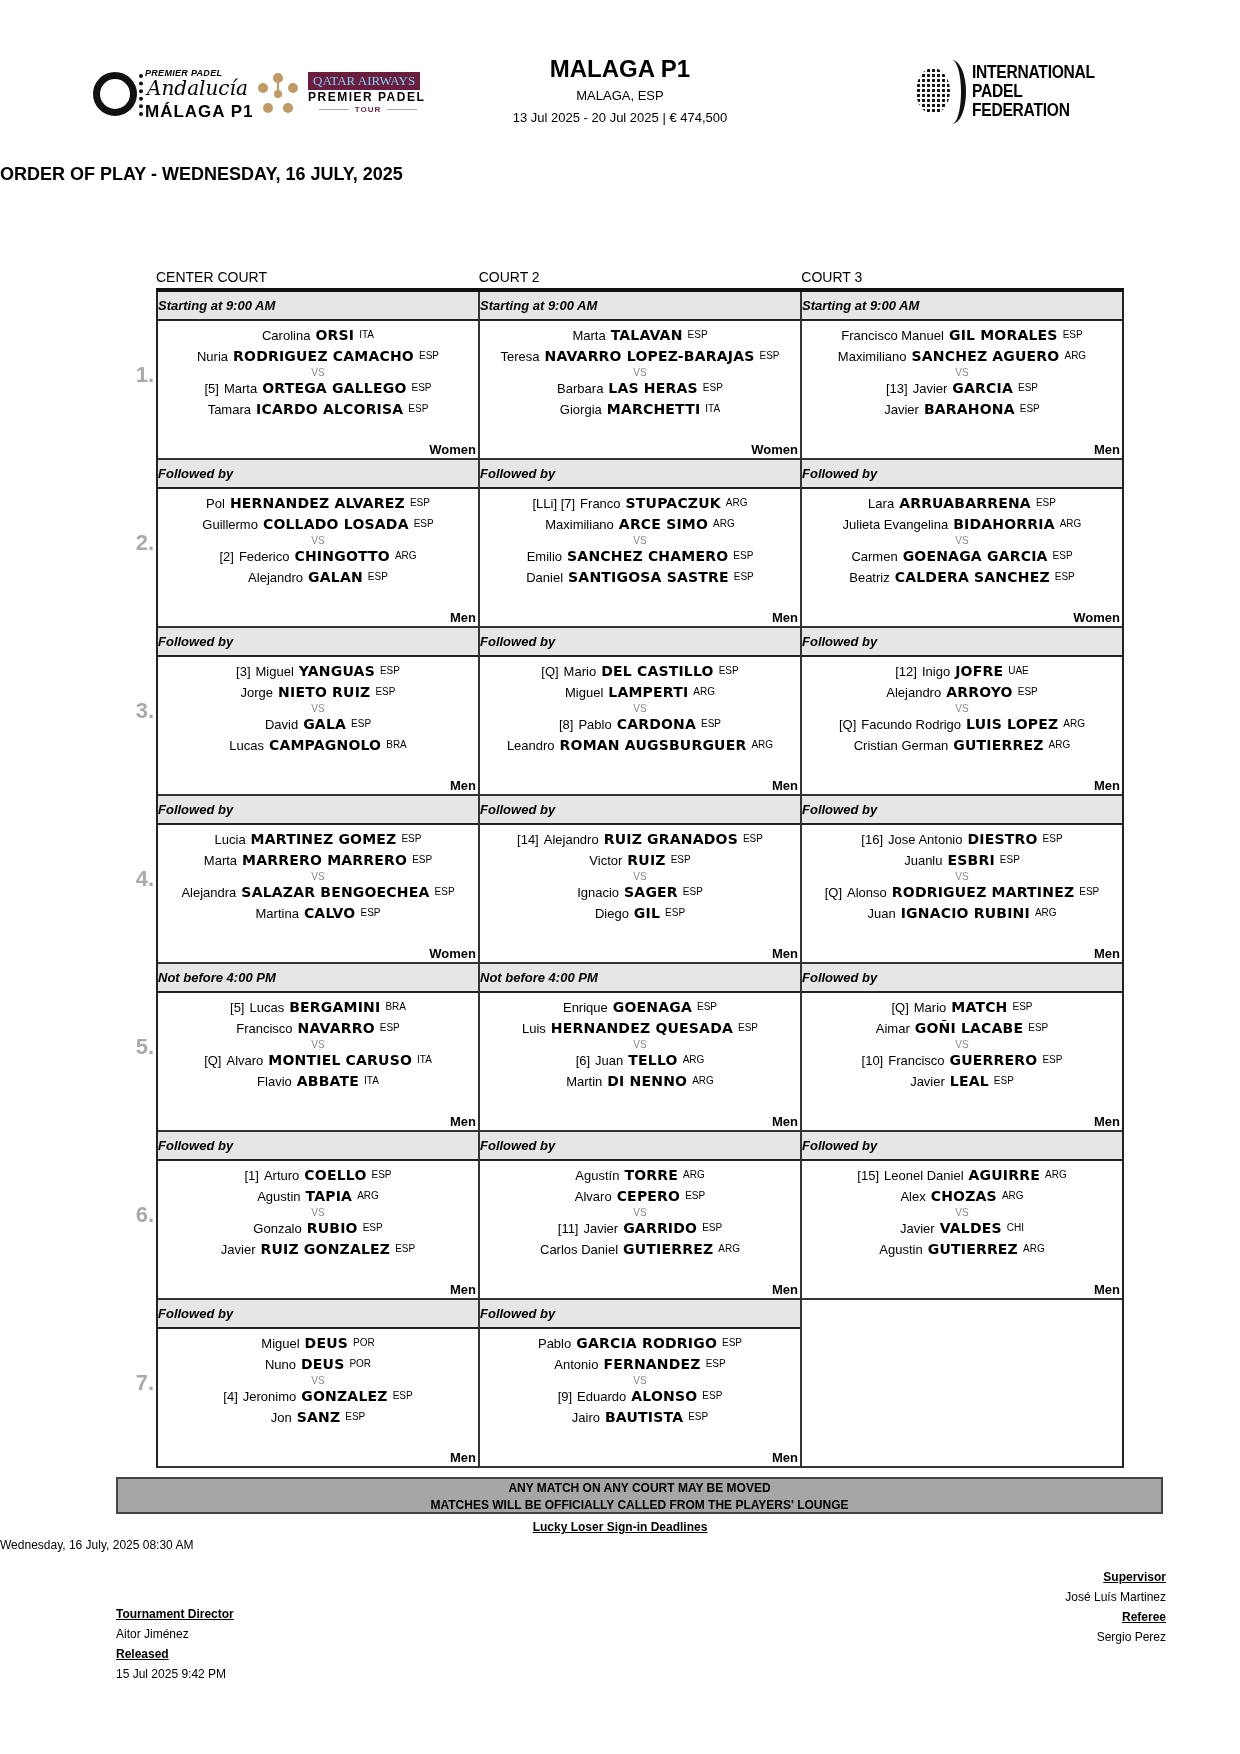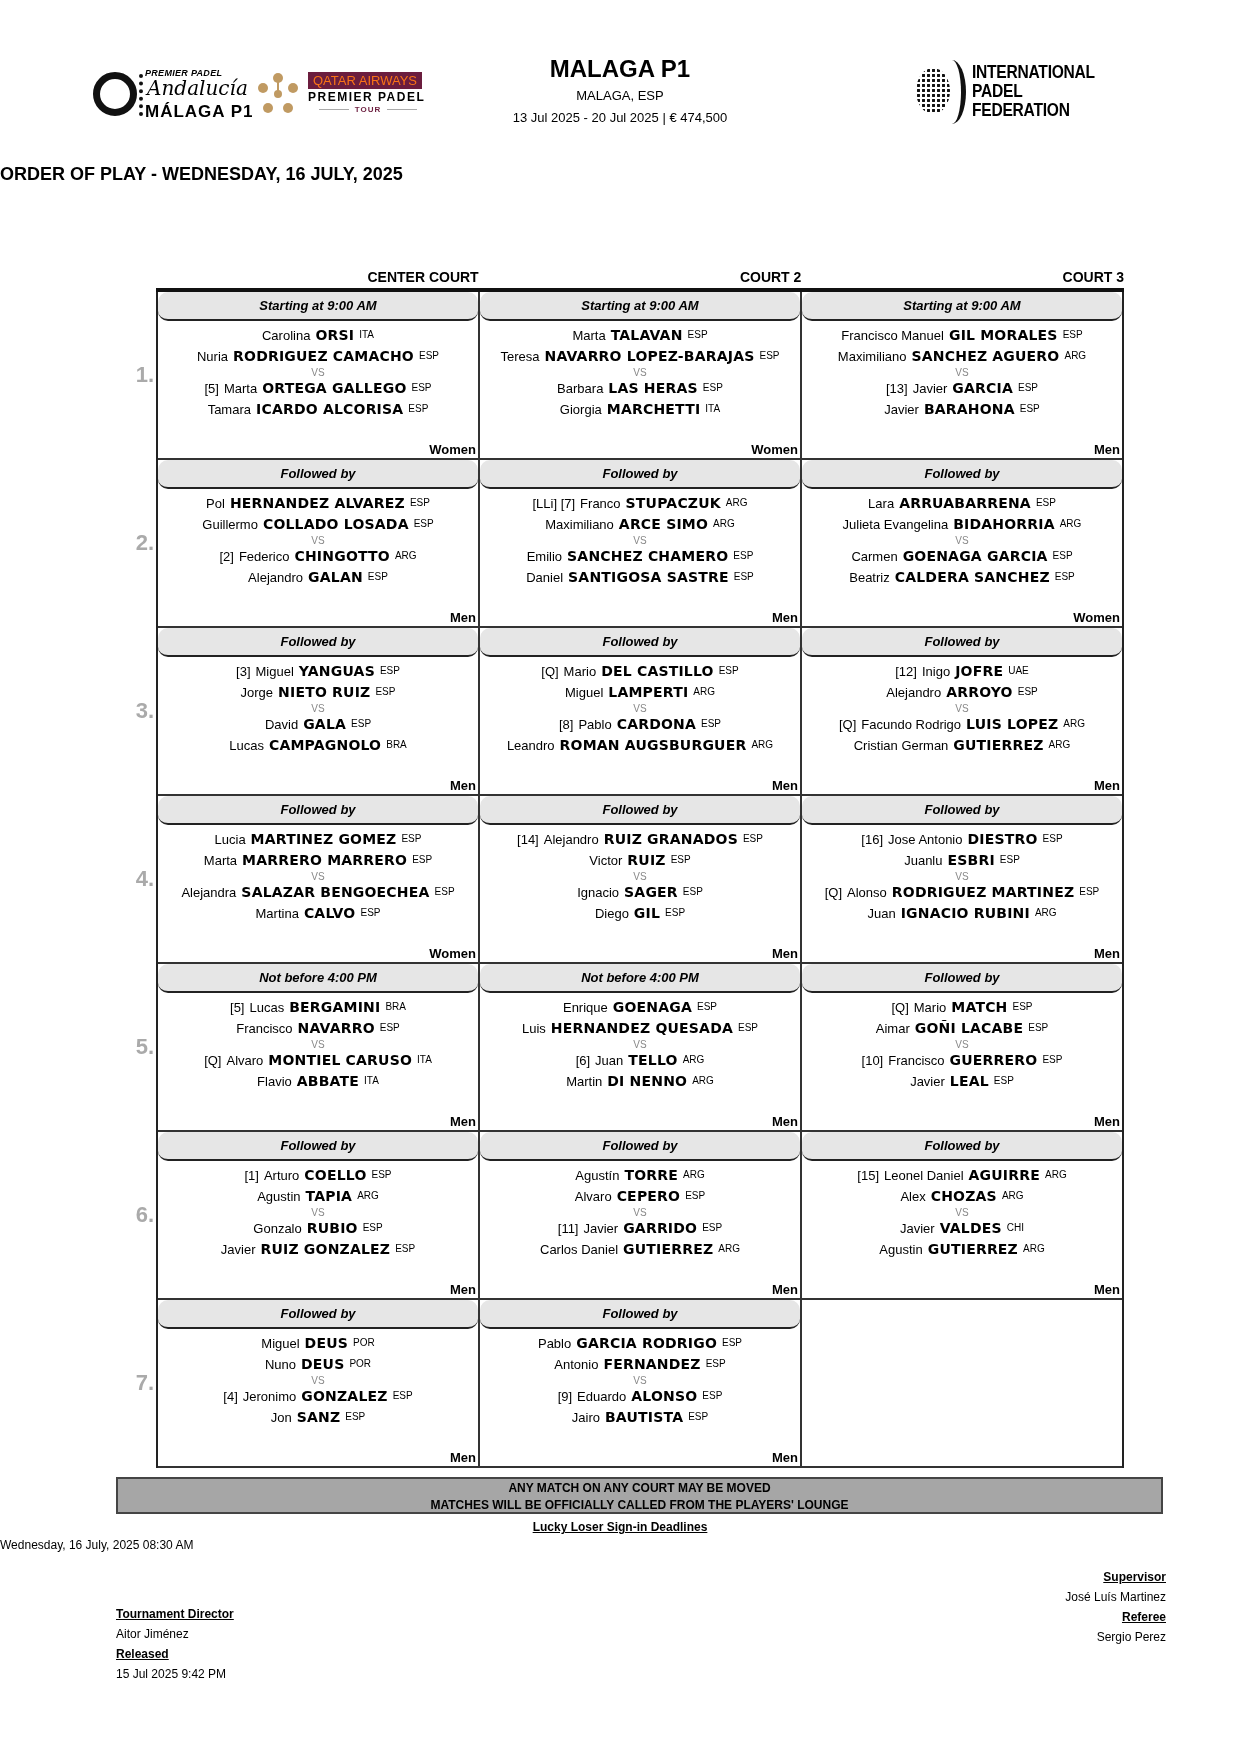--- a/index.html
+++ b/index.html
@@ -9,48 +9,48 @@
   
   .logo-andalucia { left: 93px; top: 68px; width: 148px; height: 56px; }
   .ring { position: absolute; left: 0; top: 4px; width: 44px; height: 44px; border-radius: 50%; border: 7px solid #111; box-sizing: border-box; }
   .ring-dots { position: absolute; left: 36px; top: 6px; width: 10px; height: 42px; border-right: 4px dotted #111; }
   .la-top { position: absolute; left: 52px; top: 0; font-size: 9px; font-weight: bold; font-style: italic; letter-spacing: 0.3px; white-space: nowrap; }
   .la-script { position: absolute; left: 54px; top: 8px; font-family: "DejaVu Serif", serif; font-style: italic; font-size: 20px; white-space: nowrap; }
   .la-bottom { position: absolute; left: 52px; top: 34px; font-size: 17px; font-weight: bold; letter-spacing: 1px; white-space: nowrap; }
 
   .logo-qatar { left: 256px; top: 70px; width: 170px; height: 52px; }
   .flower { position: absolute; left: 0; top: 2px; width: 44px; height: 44px; }
-  .qa-box { position: absolute; left: 52px; top: 2px; background: #6b1d3e; color: #f97316; font-family: Liberation Sans, sans-serif; font-size: 13px; padding: 1px 5px; white-space: nowrap; }
+  .qa-box { position: absolute; left: 52px; top: 2px; background: #6b1d3e; color: #7dd3fc; font-family: Liberation Serif, serif; font-size: 13px; padding: 1px 5px; white-space: nowrap; }
   .qa-ppt { position: absolute; left: 52px; top: 20px; font-size: 12px; font-weight: bold; letter-spacing: 1.5px; white-space: nowrap; }
   .qa-tour { position: absolute; left: 52px; top: 35px; width: 120px; text-align: center; font-size: 8px; font-weight: bold; color: #6b1d3e; letter-spacing: 1px; }
   .qa-tour::before, .qa-tour::after { content: ""; display: inline-block; width: 30px; border-top: 1px solid #aaa; vertical-align: middle; margin: 0 6px; }
 
   .title-block { left: 420px; top: 54px; width: 400px; text-align: center; }
   .t-title { font-size: 24px; font-weight: bold; line-height: 30px; }
   .t-loc { font-size: 13px; line-height: 20px; margin-top: 2px; }
   .t-dates { font-size: 13px; line-height: 20px; margin-top: 2px; }
 
   .logo-ipf { left: 912px; top: 58px; width: 180px; height: 68px; }
   .ipf-dots { position: absolute; left: 4px; top: 10px; width: 34px; height: 46px;
     background-image: radial-gradient(circle, #111 1.4px, transparent 1.6px); background-size: 5px 5px; border-radius: 50%; }
   .ipf-arc { position: absolute; left: 26px; top: 2px; width: 28px; height: 64px; border-right: 5px solid #111; border-radius: 0 50% 50% 0; box-sizing: border-box; }
   .ipf-text { position: absolute; left: 60px; top: 4px; font-size: 19px; font-weight: bold; line-height: 19px; letter-spacing: -0.3px; transform: scaleX(0.82); transform-origin: left top; white-space: nowrap; }
 
   .oop-title { left: 0; width: 1240px; top: 164px; text-align: left; font-size: 18px; font-weight: bold; }
 
   
   .grid { left: 156px; top: 266px; width: 968px; }
   .court-heads { display: flex; height: 22px; }
-  .court-head { flex: 1; text-align: right; font-size: 14px; font-weight: bold; line-height: 22px; }
+  .court-head { flex: 1; text-align: left; font-size: 14px; font-weight: normal; line-height: 22px; }
   .thick-bar { height: 4px; background: #111; }
   .rows { position: relative; border-left: 2px solid #222; border-right: 2px solid #222; }
   .row { display: flex; height: 166px; border-bottom: 2px solid #333; }
   .cell { flex: 1; position: relative; border-right: 2px solid #333; }
   .cell:last-child { border-right: none; }
-  .cell-head { height: 27px; background: #e6e6e6; border-bottom: 2px solid #222; text-align: center; font-size: 13px; font-weight: bold; font-style: italic; line-height: 27px; border-radius: 10px; }
+  .cell-head { height: 27px; background: #e6e6e6; border-bottom: 2px solid #222; font-size: 13px; font-weight: bold; font-style: italic; line-height: 27px; }
   .cell-body { position: relative; height: 137px; text-align: center; }
   .pl { font-size: 13px; line-height: 20px; white-space: nowrap; }
   .pl .seed { margin-right: 5px; }
   .pl .first { margin-right: 5px; }
   .pl .last { font-weight: bold; font-size: 14px; font-family: "DejaVu Sans", sans-serif; letter-spacing: 0.2px; }
   .pl .nat { font-size: 10px; margin-left: 5px; vertical-align: 2px; }
   .pls { padding-top: 4px; }
   .vs { font-size: 10px; color: #888; line-height: 11px; }
   .cat { position: absolute; right: 2px; bottom: 1px; font-size: 13px; font-weight: bold; }
   .row-num { position: absolute; left: -30px; width: 26px; text-align: right; font-size: 22px; font-weight: bold; color: #aaa; }

